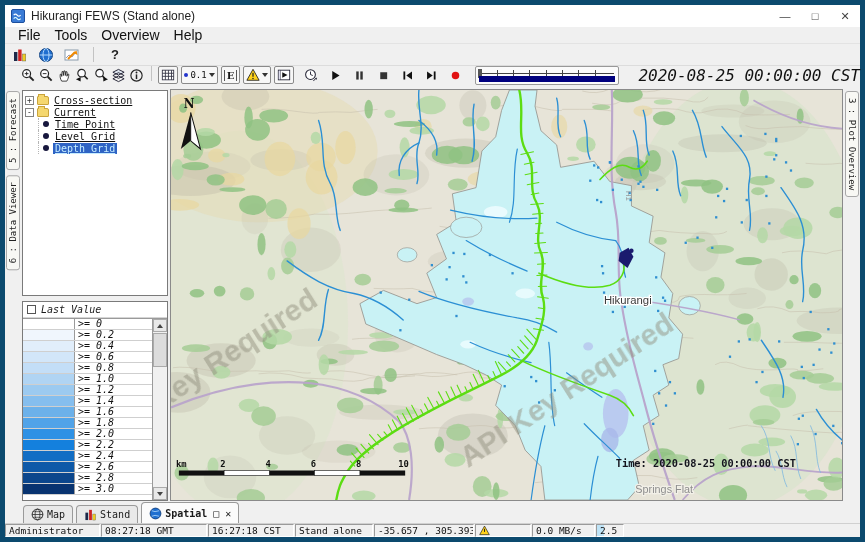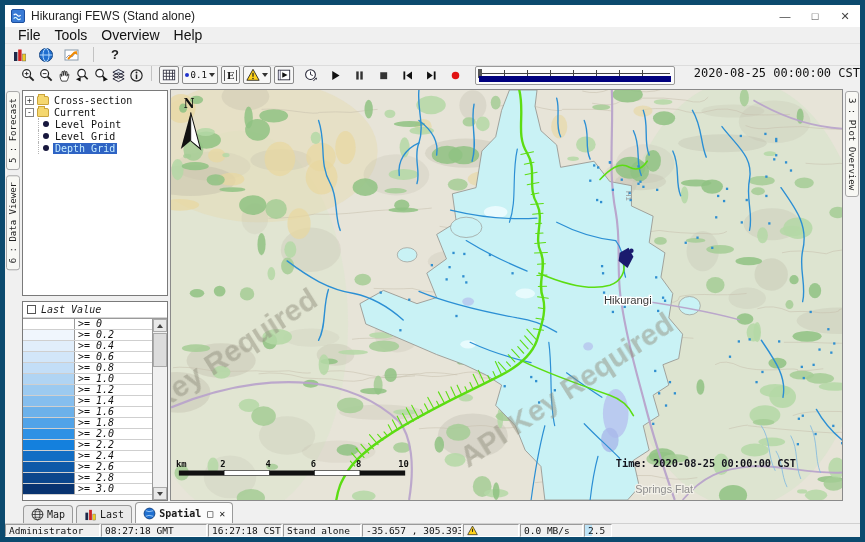--- a/index.html
+++ b/index.html
@@ -31,38 +31,38 @@
   .dd-arrow { width:0; height:0; border-left:3px solid transparent; border-right:3px solid transparent; border-top:4px solid #333; margin-left:1px; }
   .classbreak-label { font-size:9px; font-family:"DejaVu Sans Mono",monospace; color:#111; }
   .blue-dot { width:4px; height:4px; border-radius:50%; background:#2233cc; margin-right:1px; }
   .legend-e { font-size:10px; font-weight:bold; font-family:"DejaVu Serif",serif; border-left:1px solid #555; border-right:1px solid #555; padding:0 2px; }
 
   .timeline { margin-left:10px; width:340px; height:19px; border:1px solid #999; border-radius:2px; background:#fbfbfb; position:relative; }
   .timeline .track { position:absolute; left:4px; right:4px; top:6px; height:0; border-top:1px solid #444; }
   .timeline .tick { position:absolute; top:-4px; width:1px; height:8px; background:#444; }
   .timeline .handle { position:absolute; left:2px; top:2px; width:4px; height:9px; background:#555; }
   .timeline .bar { position:absolute; left:3px; right:3px; bottom:2px; height:6px; background:#00007e; }
-  .timeline-date { margin-left:16px; font-family:"DejaVu Sans Mono",monospace; font-size:12px; color:#111; white-space:nowrap; }
+  .timeline-date { margin-left:16px; font-family:"DejaVu Sans Mono",monospace; font-size:16px; color:#111; white-space:nowrap;font-style:italic; }
 
   
   .content { flex:1; display:flex; min-height:0; }
   .tabstrip { width:16px; background:#f0f0f0; display:flex; flex-direction:column; align-items:center; padding-top:2px; gap:5px; }
   .tabstrip-right { width:17px; }
   .vtab { writing-mode:vertical-rl; font-family:"DejaVu Sans Mono",monospace; font-size:9px; color:#222; background:#f8f8f4; border:1px solid #a8a8a8; border-radius:3px; padding:6px 1px; white-space:nowrap; }
   .vtab.up { transform:rotate(180deg); }
 
   .sidebar { width:149px; display:flex; flex-direction:column; background:#f0f0f0; padding:1px 2px 0 1px; }
   .tree-panel { height:206px; background:#fff; border:1px solid #7a7a7a; overflow:hidden; padding-top:3px; font-family:"DejaVu Sans Mono",monospace; font-size:10px; }
   .tree-row { height:12px; display:flex; align-items:center; white-space:nowrap; }
   .expander { width:9px; height:9px; border:1px solid #848484; background:#fff; font-size:8px; line-height:7px; text-align:center; margin:0 3px 0 2px; color:#333; flex:0 0 auto; }
   .folder { width:12px; height:9px; background:#f5d76e; border:1px solid #caa43c; border-radius:1px 2px 1px 1px; margin-right:3px; flex:0 0 auto; position:relative; }
   .folder:before { content:""; position:absolute; top:-3px; left:0; width:5px; height:2px; background:#f5d76e; border:1px solid #caa43c; border-bottom:none; }
   .leaf-pad { width:16px; flex:0 0 auto; border-right:1px dotted #b5b5b5; height:100%; margin-right:2px; }
   .bullet { width:6px; height:6px; border-radius:50%; background:#17173d; margin:0 4px 0 2px; flex:0 0 auto; }
-  .tree-label { padding:0 2px; color:#111; }
+  .tree-label { padding:0 2px; color:#111;text-decoration:underline; }
   .tree-label.selected { background:#2e63c4; color:#c4ecff; }
 
   .splitter { height:5px; }
   .legend-panel { flex:1; background:#fff; border:1px solid #7a7a7a; display:flex; flex-direction:column; overflow:hidden; font-family:"DejaVu Sans Mono",monospace; font-size:10px;font-style:italic; }
   .legend-header { height:16px; display:flex; align-items:center; padding-left:4px; border-bottom:1px solid #d5d5d5; }
   .checkbox { width:9px; height:9px; border:1px solid #555; background:#fff; margin-right:5px; flex:0 0 auto; }
   .legend-table { flex:1; display:flex; overflow:hidden; border-top:1px solid #9a9a9a; }
   .legend-rows { flex:1; display:flex; flex-direction:column; }
   .leg-row { height:11px; flex:0 0 auto; display:flex; border-bottom:1px solid #cfcfcf; }
   .leg-swatch { width:52px; border-right:1px solid #9a9a9a; flex:0 0 auto; }
@@ -299,21 +299,21 @@
             <span class="tree-label">Cross-section</span>
           </div>
           <div class="tree-row">
             <span class="expander">-</span>
             <span class="folder"></span>
             <span class="tree-label">Current</span>
           </div>
           <div class="tree-row">
             <span class="leaf-pad"></span>
             <span class="bullet"></span>
-            <span class="tree-label">Level Point</span>
+            <span class="tree-label">Time Point</span>
           </div>
           <div class="tree-row">
             <span class="leaf-pad"></span>
             <span class="bullet"></span>
             <span class="tree-label">Level Grid</span>
           </div>
           <div class="tree-row">
             <span class="leaf-pad"></span>
             <span class="bullet"></span>
             <span class="tree-label selected">Depth Grid</span>
@@ -924,42 +924,42 @@
           <line x1="2" y1="10" x2="12" y2="10" stroke="#222" stroke-width=".7"></line>
         </svg>
       <span>Map</span>
     </span>
     <span class="btab">
       <svg viewBox="0 0 14 14" width="13" height="13">
           <rect x="1.5" y="5" width="3" height="8" fill="#1d2a4a"></rect>
           <rect x="5.5" y="2" width="3" height="11" fill="#cc2222"></rect>
           <rect x="9.5" y="6.5" width="3" height="6.5" fill="#eecc22" stroke="#555" stroke-width=".4"></rect>
         </svg>
-      <span>Last</span>
+      <span>Stand</span>
     </span>
     <span class="btab active">
       <svg viewBox="0 0 14 14" width="13" height="13">
           <circle cx="7" cy="7" r="5.8" fill="#1f6fd0" stroke="#11407e"></circle>
           <path d="M3,4 q3,2 8,0 M3,10 q3,-2 8,0" stroke="#bfe2ff" fill="none" stroke-width=".8"></path>
         </svg>
       <span>Spatial</span>
       <span class="wctl">□</span>
       <span class="wctl">✕</span>
     </span>
   </div>
 
 
   <div class="statusbar" id="statusbar">
       <span class="status-cell" style="width: 95px;">
         <span>Administrator</span>
       </span>
       <span class="status-cell" style="width: 106px;">
         <span>08:27:18 GMT</span>
       </span>
-      <span class="status-cell" style="width: 74px;">
+      <span class="status-cell" style="width: 86px;">
         <span>16:27:18 CST</span>
       </span>
       <span class="status-cell" style="width: 78px;">
         <span>Stand alone</span>
       </span>
       <span class="status-cell" style="width: 100px;">
         <span>-35.657 , 305.393</span>
       </span>
       <span class="status-cell" style="width: 56px;">
         <svg viewBox="0 0 16 16" width="11" height="11">

